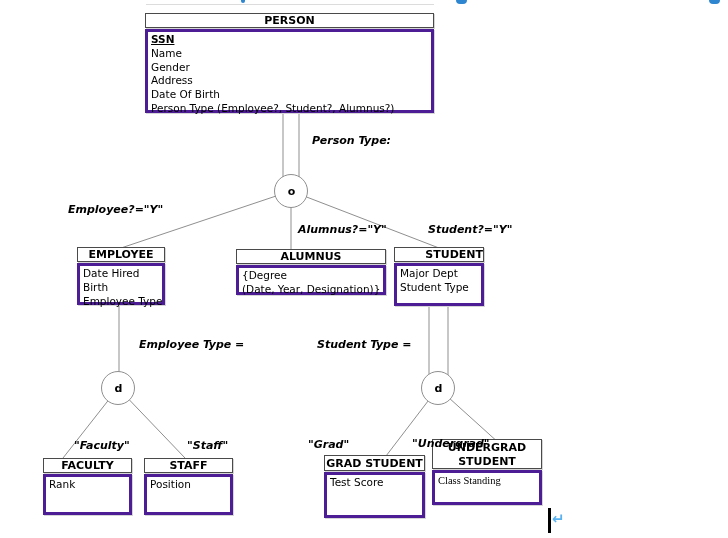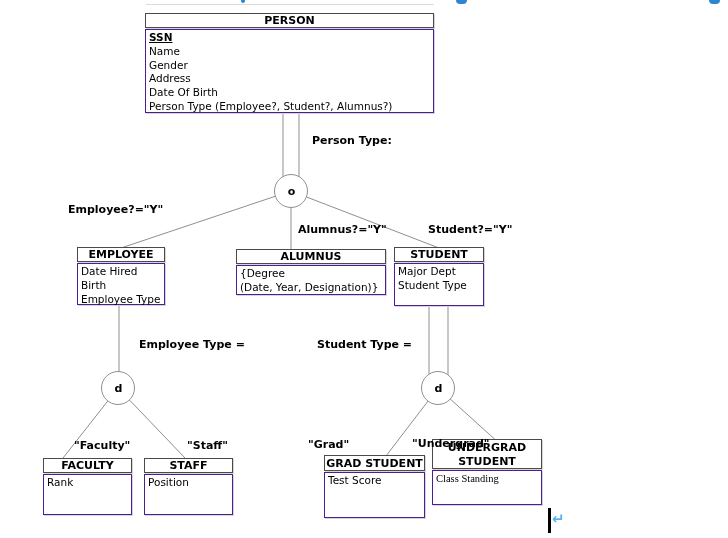--- a/index.html
+++ b/index.html
@@ -9,29 +9,29 @@
     font-family:"DejaVu Sans", sans-serif; color:#000; overflow:hidden;
   }
   .svglayer { position:absolute; left:0; top:0; z-index:1; }
   .entity { position:absolute; z-index:2; }
   .etitle {
     border:1px solid #4a4a4a; background:#fff; font-weight:bold;
     font-size:11px; text-align:center; line-height:14px;
     box-shadow:1px 1px 0 #d6d6d6;
   }
   .ebody {
-    border:1px solid #4c1d95; background:#fff; margin-top:1px;
+    border:3px solid #4c1d95; background:#fff; margin-top:1px;
     font-size:10.5px; line-height:13.8px; padding:1px 0 0 3px;
     box-shadow:1px 1px 0 #d6d6d6; white-space:nowrap;
   }
   .attr { height:13.8px; }
   .attr.key { font-weight:bold; text-decoration:underline; }
   .flabel {
     position:absolute; z-index:3; font-weight:bold; font-size:11px;
-    white-space:nowrap; color:#000;
+    white-space:nowrap; color:#000;font-style:italic;
   }
   .circle-label {
     position:absolute; z-index:3; width:33px; text-align:center;
     font-weight:bold; font-size:11px;
   }
   .topline { position:absolute; left:146px; top:4px; width:288px; height:1px; background:#dcdcdc; z-index:0; }
   .bluefrag { position:absolute; top:0; background:#2e86d1; z-index:4; border-radius:0 0 5px 5px; }
   .frag1 { left:241px; width:4px; height:3px; border-radius:0 0 2px 2px; }
   .frag2 { left:456px; width:11px; height:4px; }
   .frag3 { left:709px; width:11px; height:4px; }
@@ -117,21 +117,21 @@
 
   <div class="entity" style="left:216px; top:249px; width:150px;margin-left:20px;">
     <div class="etitle" style="height:15px;">ALUMNUS</div>
     <div class="ebody" style="height:30px;">
       <div class="attr">{Degree</div>
       <div class="attr">(Date, Year, Designation)}</div>
     </div>
   </div>
 
   <div class="entity" style="left:394px; top:247px; width:90px;">
-    <div class="etitle" style="height:15px;">STUDENT</div>
+    <div class="etitle" style="height:15px;text-align:right;">STUDENT</div>
     <div class="ebody" style="height:43px;">
       <div class="attr">Major Dept</div>
       <div class="attr">Student Type</div>
     </div>
   </div>
 
   <div class="entity" style="left:43px; top:458px; width:89px;">
     <div class="etitle" style="height:15px;">FACULTY</div>
     <div class="ebody" style="height:41px;">
       <div class="attr">Rank</div>

